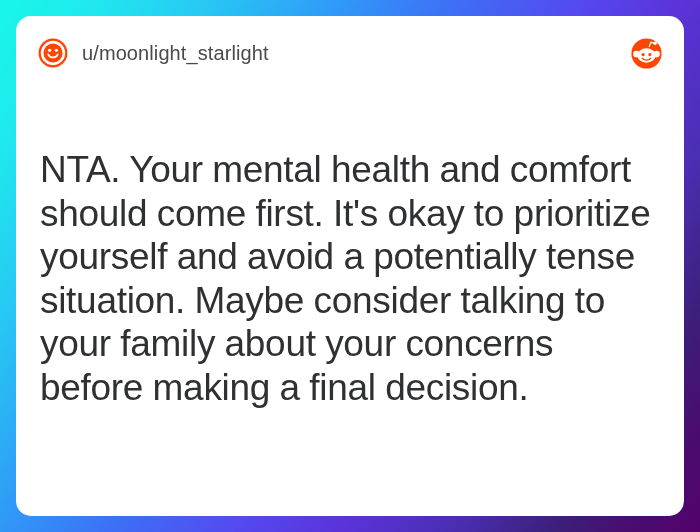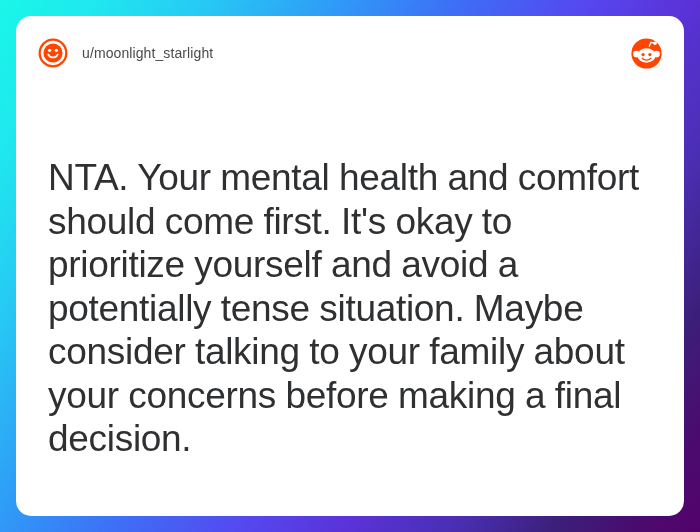--- a/index.html
+++ b/index.html
@@ -59,21 +59,21 @@
 
   .avatar {
     width: 30px;
     height: 30px;
     flex: 0 0 auto;
     display: block;
   }
 
   .username {
     margin-left: 14px;
-    font-size: 14px;
+    font-size: 20px;
     color: #4a4a4a;
     letter-spacing: 0.1px;
     white-space: nowrap;
     font-family: "Liberation Sans", sans-serif;
   }
 
   .spacer { flex: 1 1 auto; }
 
   .brand-logo {
     width: 31px;
@@ -90,21 +90,21 @@
     right: 24px;
   }
 
   #post-text {
     font-family: "Liberation Sans", sans-serif;
     font-size: 37px;
     line-height: 43.5px;
     color: #2f3032;
     letter-spacing: -0.3px;
     word-spacing: -0.5px;
-    margin: 8px;
+    margin: 0;
     white-space: pre-wrap;
   }
 </style>
 </head>
 <body>
 
 <div id="canvas">
 
   <div id="card">
 

